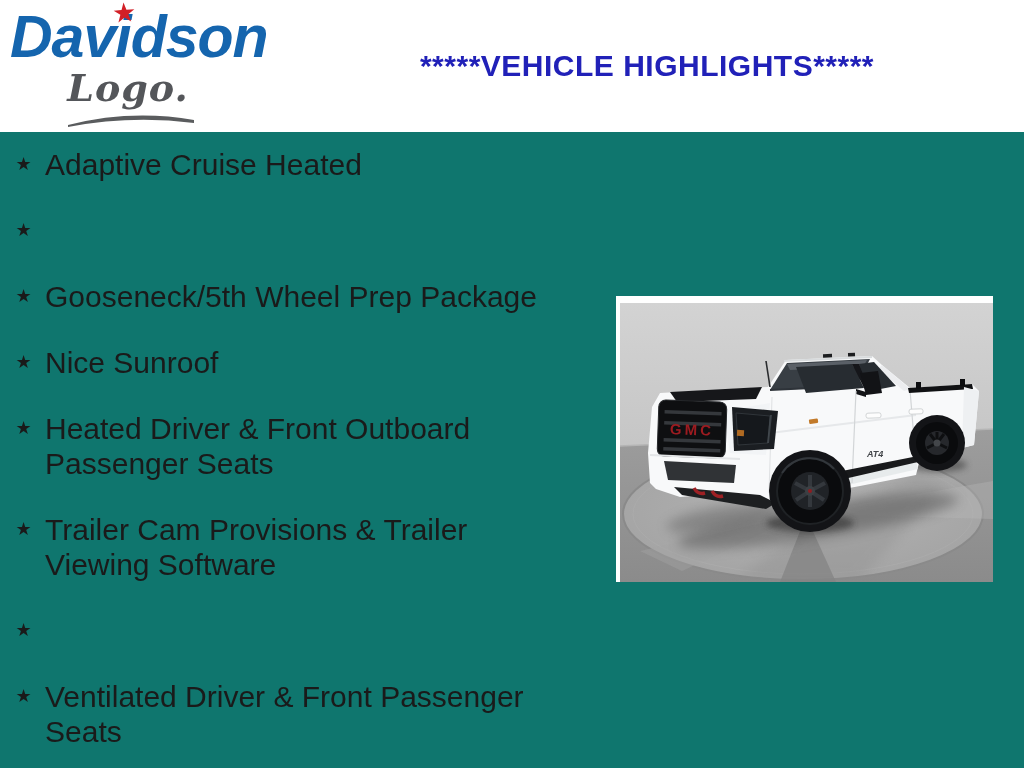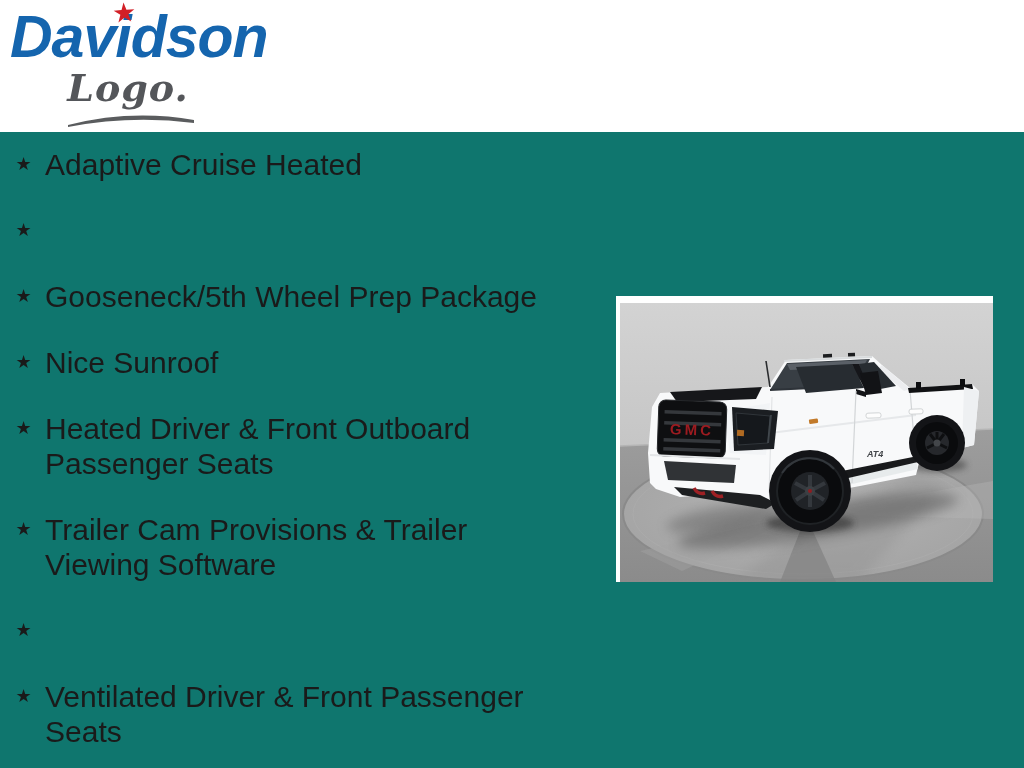--- a/index.html
+++ b/index.html
@@ -65,20 +65,21 @@
 
   <div class="header">
     <div class="logo">
       <div class="logo-name">Davidson</div>
       <div class="logo-star">★</div>
       <div class="logo-tagline">Logo.</div>
       <svg class="logo-swoosh" width="130" height="16" viewBox="0 0 130 16">
         <path d="M2,13 Q65,-3 128,8 L128,11 Q65,3 2,15 Z" fill="#5a5c5e"></path>
       </svg>
     </div>
+    <div class="page-title">*****VEHICLE HIGHLIGHTS*****</div>
   </div>
 
   <ul class="features">
     <li>
         <span class="star">★</span>
         <span class="txt">Adaptive Cruise Heated</span>
       </li>
     <li>
         <span class="star">★</span>
       </li>

